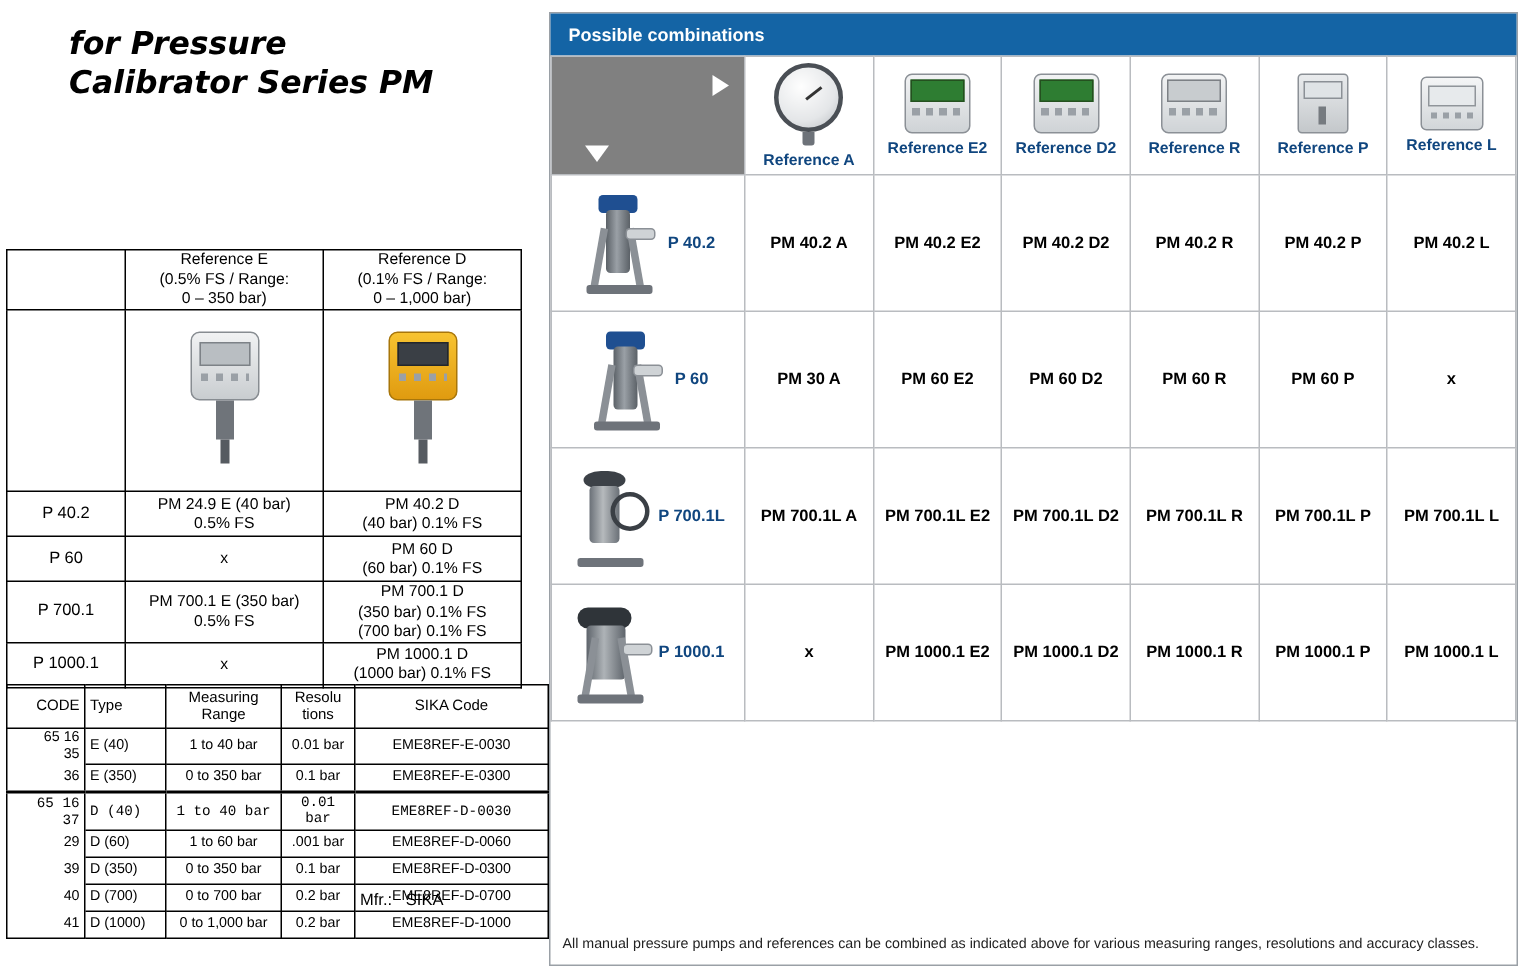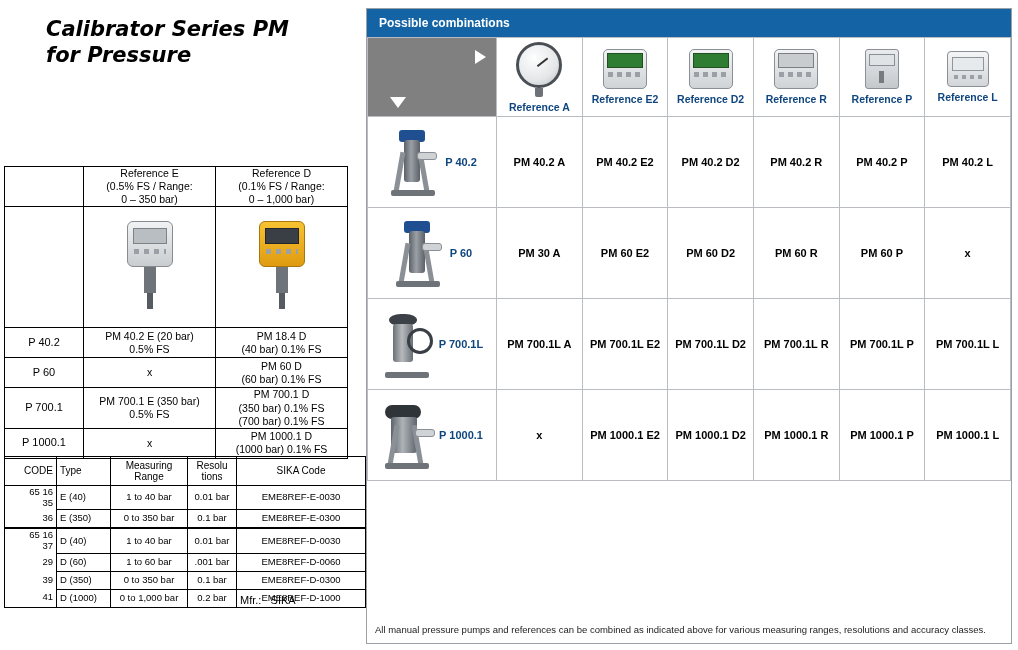--- a/index.html
+++ b/index.html
@@ -94,21 +94,21 @@
     height: 15px;
   }
   .code-table th { font-weight: normal; font-size: 10px; height: 26px; }
   .code-table .c-code { width: 46px; text-align: right; padding-right: 3px; margin-top: 48px;}
   .code-table .c-type { width: 48px; text-align: left; padding-left: 3px;}
   .code-table .c-range { width: 72px; }
   .code-table .c-res  { width: 44px; margin-top: 22px; }
   .code-table .c-sika { width: 124px; }
   .code-table td.nb-top { border-top: none; }
   .code-table td.nb-bot { border-bottom: none; padding-left: 16px; }
-  .thickline td { border-top: 2px solid #000 !important; }
+  .thickline td { border-top: 2px solid #000 !important; font-family: Liberation Mono, monospace; }
 
   .mfr {
     position: absolute;
     left: 240px;
     top: 594px;
     font-size: 11px;
   }
 
   
   .right-panel {
@@ -328,22 +328,22 @@
   .gauge-ref.orange .disp { background:#3a3f45; border-color:#23272b; }
 </style>
 </head>
 <body>
 
 <div class="page">
 
   <div class="left-col">
 
     <div class="title-block">
+      <div class="title-sub">for Pressure</div>
       <div class="title-sub">Calibrator Series PM</div>
-      <div class="title-sub">for Pressure</div>
     </div>
 
     <table class="ref-table">
       <tbody>
         <tr class="hdr">
           <td class="col-left"></td>
           <td>
             <div>Reference E</div>
             <div>(0.5% FS / Range:</div>
             <div>0 – 350 bar)</div>
@@ -378,25 +378,25 @@
                 <div class="neck"></div>
                   <div class="tip"></div>
               </div>
             </div>
           </td>
         </tr>
 
         <tr class="datarow">
           <td class="col-left rowname">P 40.2</td>
           <td>
-            <div>PM 40.2 E (20 bar)</div>
+            <div>PM 24.9 E (40 bar)</div>
             <div>0.5% FS</div>
           </td>
           <td>
-            <div>PM 18.4 D</div>
+            <div>PM 40.2 D</div>
             <div>(40 bar) 0.1% FS</div>
           </td>
         </tr>
 
         <tr class="datarow">
           <td class="col-left rowname">P 60</td>
           <td>x</td>
           <td>
             <div>PM 60 D</div>
             <div>(60 bar) 0.1% FS</div>
@@ -474,20 +474,27 @@
           <td class="c-sika">EME8REF-D-0060</td>
         </tr>
         <tr>
           <td class="c-code nb-top nb-bot">39</td>
           <td class="c-type">D (350)</td>
           <td class="c-range">0 to 350 bar</td>
           <td class="c-res">0.1 bar</td>
           <td class="c-sika">EME8REF-D-0300</td>
         </tr>
         <tr>
+          <td class="c-code nb-top nb-bot">40</td>
+          <td class="c-type">D (700)</td>
+          <td class="c-range">0 to 700 bar</td>
+          <td class="c-res">0.2 bar</td>
+          <td class="c-sika">EME8REF-D-0700</td>
+        </tr>
+        <tr>
           <td class="c-code nb-top">41</td>
           <td class="c-type">D (1000)</td>
           <td class="c-range">0 to 1,000 bar</td>
           <td class="c-res">0.2 bar</td>
           <td class="c-sika">EME8REF-D-1000</td>
         </tr>
       </tbody>
     </table>
 
     <div class="mfr">

